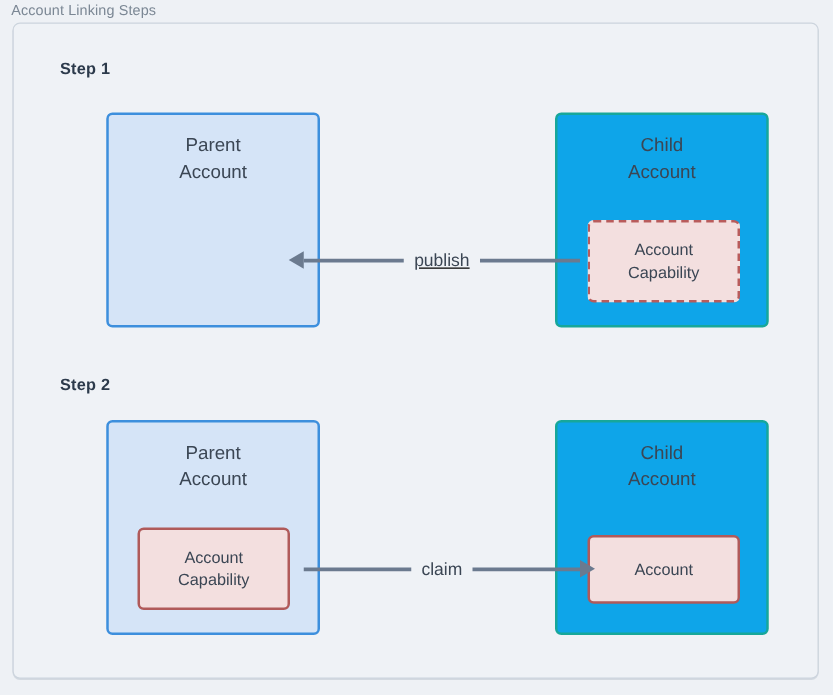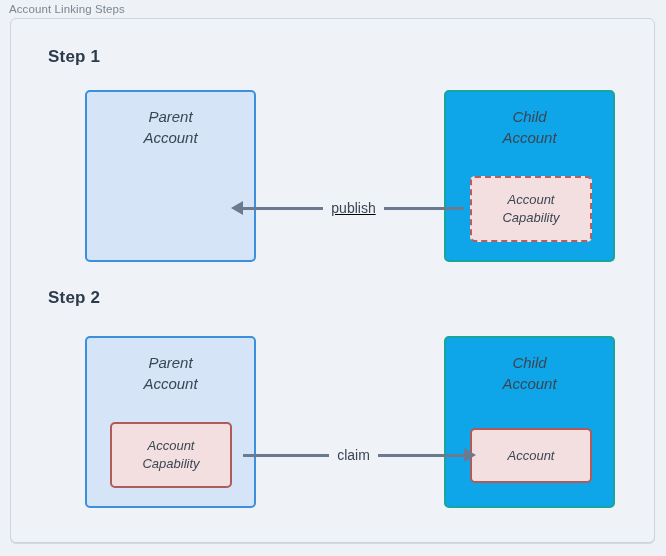--- a/index.html
+++ b/index.html
@@ -34,37 +34,36 @@
     box-sizing: border-box;
     border: 1.5px solid #ccd4dd;
     border-radius: 6px;
     background: #eff2f6;
     box-shadow: 0 1px 0 rgba(160,172,186,0.35);
   }
 
   
   .step-label {
     position: absolute;
-    font-size: 17px;
+    font-size: 13px;
     font-weight: bold;
     color: #2c3a4b;
     letter-spacing: 0.2px;
     white-space: nowrap;
   }
   #step-1-label { left: 48px; top: 47px; }
-  #step-2-label { left: 48px; top: 288px; }
+  #step-2-label { left: 48px; top: 300px; }
 
   
   .account-box {
     position: absolute;
     box-sizing: border-box;
     border-radius: 5px;
     width: 171px;
     height: 172px;
-    font-style: italic;
   }
   .account-box.parent {
     left: 85px;
     background: #d5e4f7;
     border: 2px solid #3d8fdd;
   }
   .account-box.child {
     left: 444px;
     background: #0ea5e9;
     border: 2px solid #17a79a;

